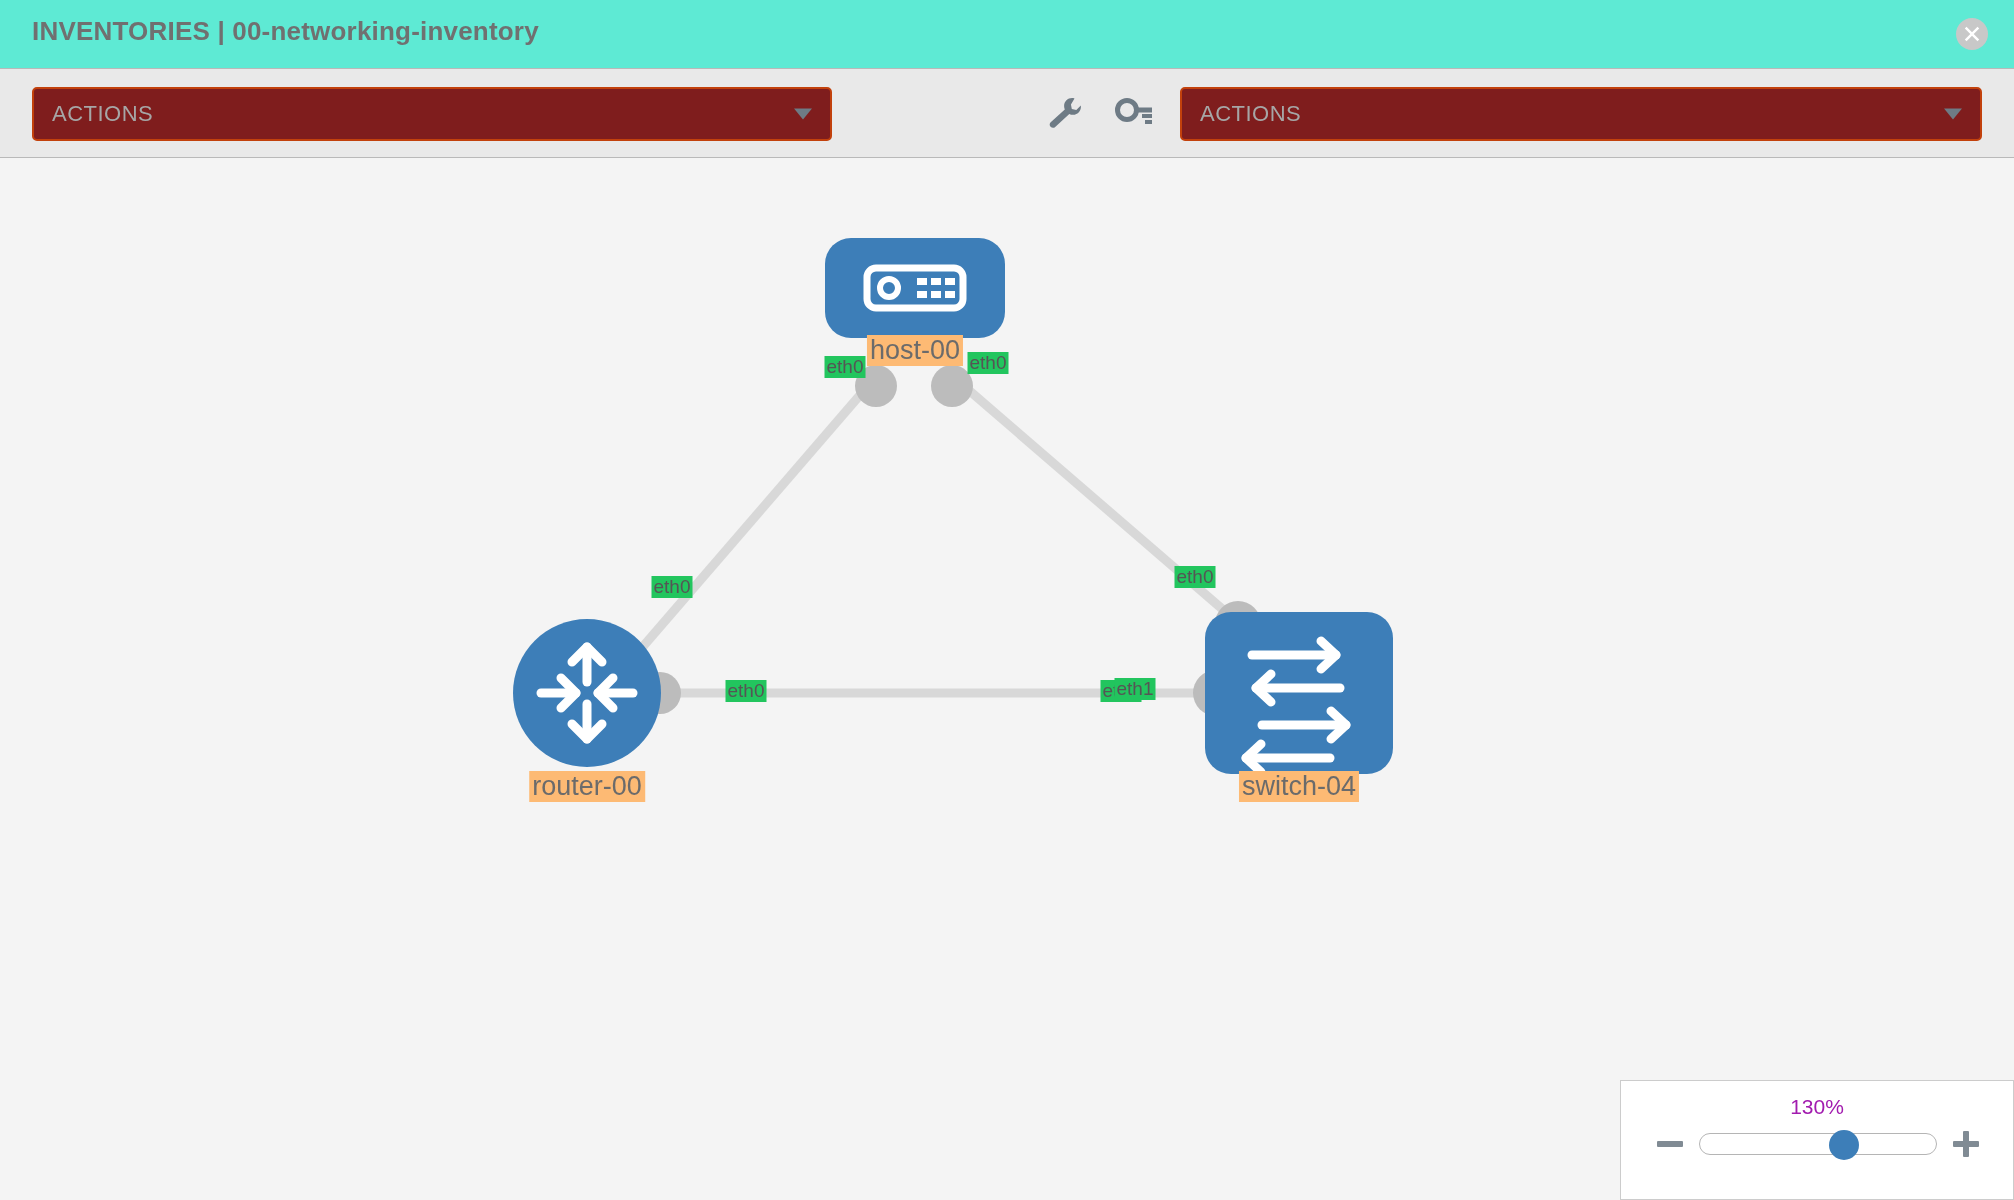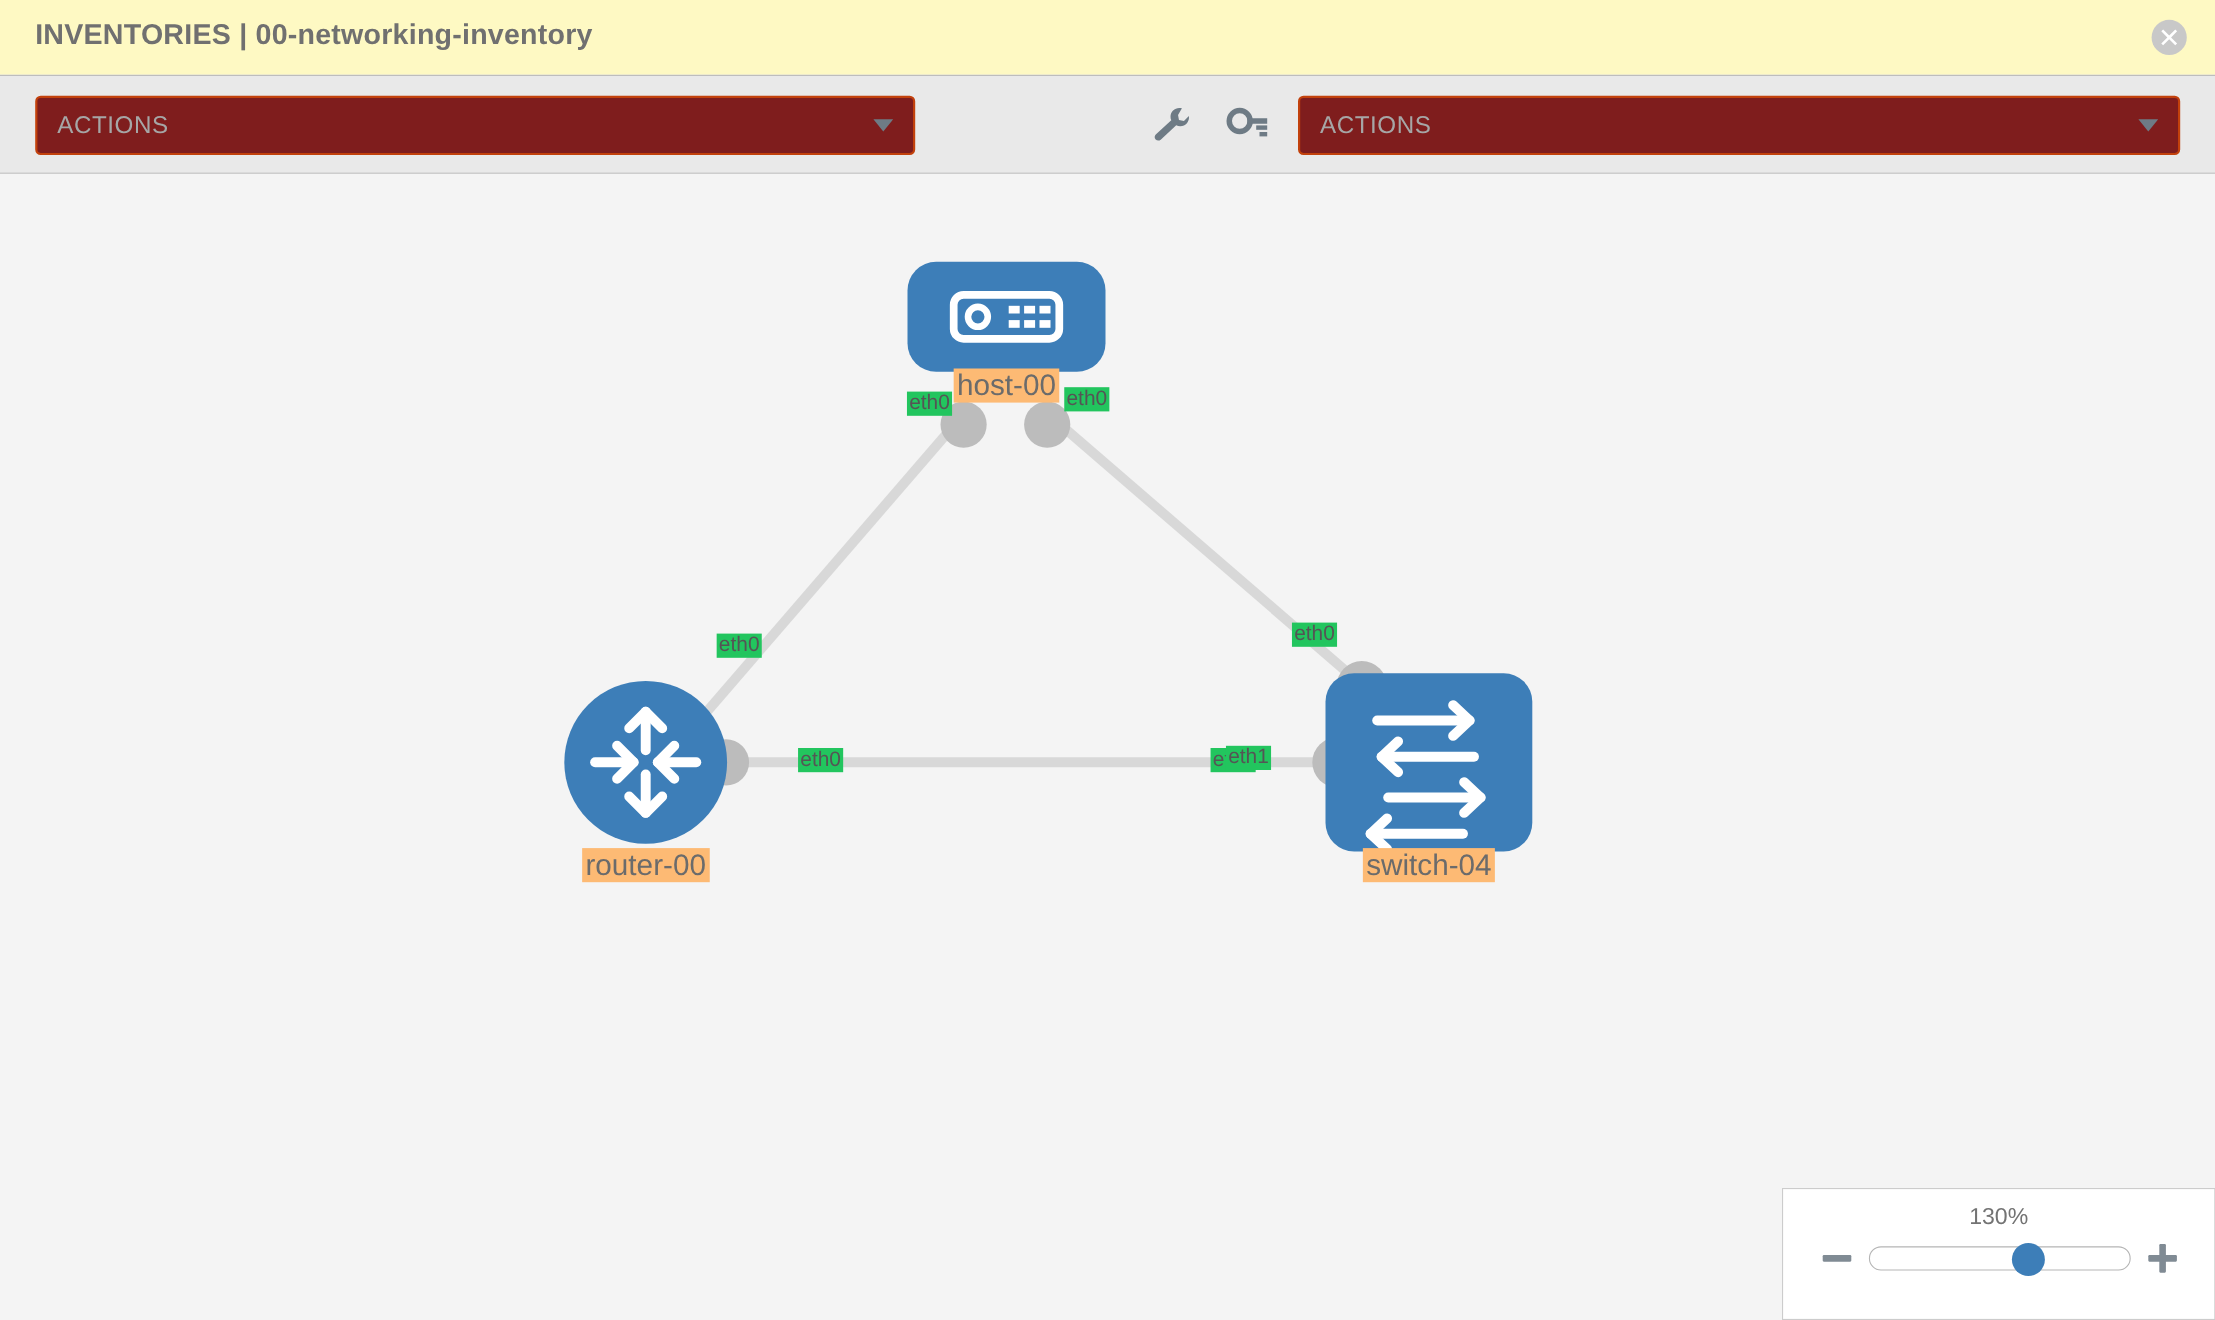--- a/index.html
+++ b/index.html
@@ -18,21 +18,21 @@
     height: 1200px;
     background: #ffffff;
   }
 
   
   .header {
     position: absolute;
     left: 0; top: 0;
     width: 2014px;
     height: 68px;
-    background: #fef9c3;
+    background: #5eead4;
     box-sizing: border-box;
   }
   .header-title {
     position: absolute;
     left: 32px;
     top: 16px;
     font-size: 26px;
     font-weight: bold;
     color: #707070;
     letter-spacing: 0.2px;
@@ -160,21 +160,21 @@
     background: #ffffff;
     border: 1px solid #cccccc;
     box-sizing: border-box;
   }
   .zoom-pct {
     position: absolute;
     top: 14px;
     left: 0; right: 0;
     text-align: center;
     font-size: 21px;
-    color: #737373;
+    color: #a21caf;
   }
   .zoom-row {
     position: absolute;
     top: 44px;
     left: 0;
     width: 394px;
     height: 40px;
   }
   .zoom-minus, .zoom-plus {
     position: absolute;

